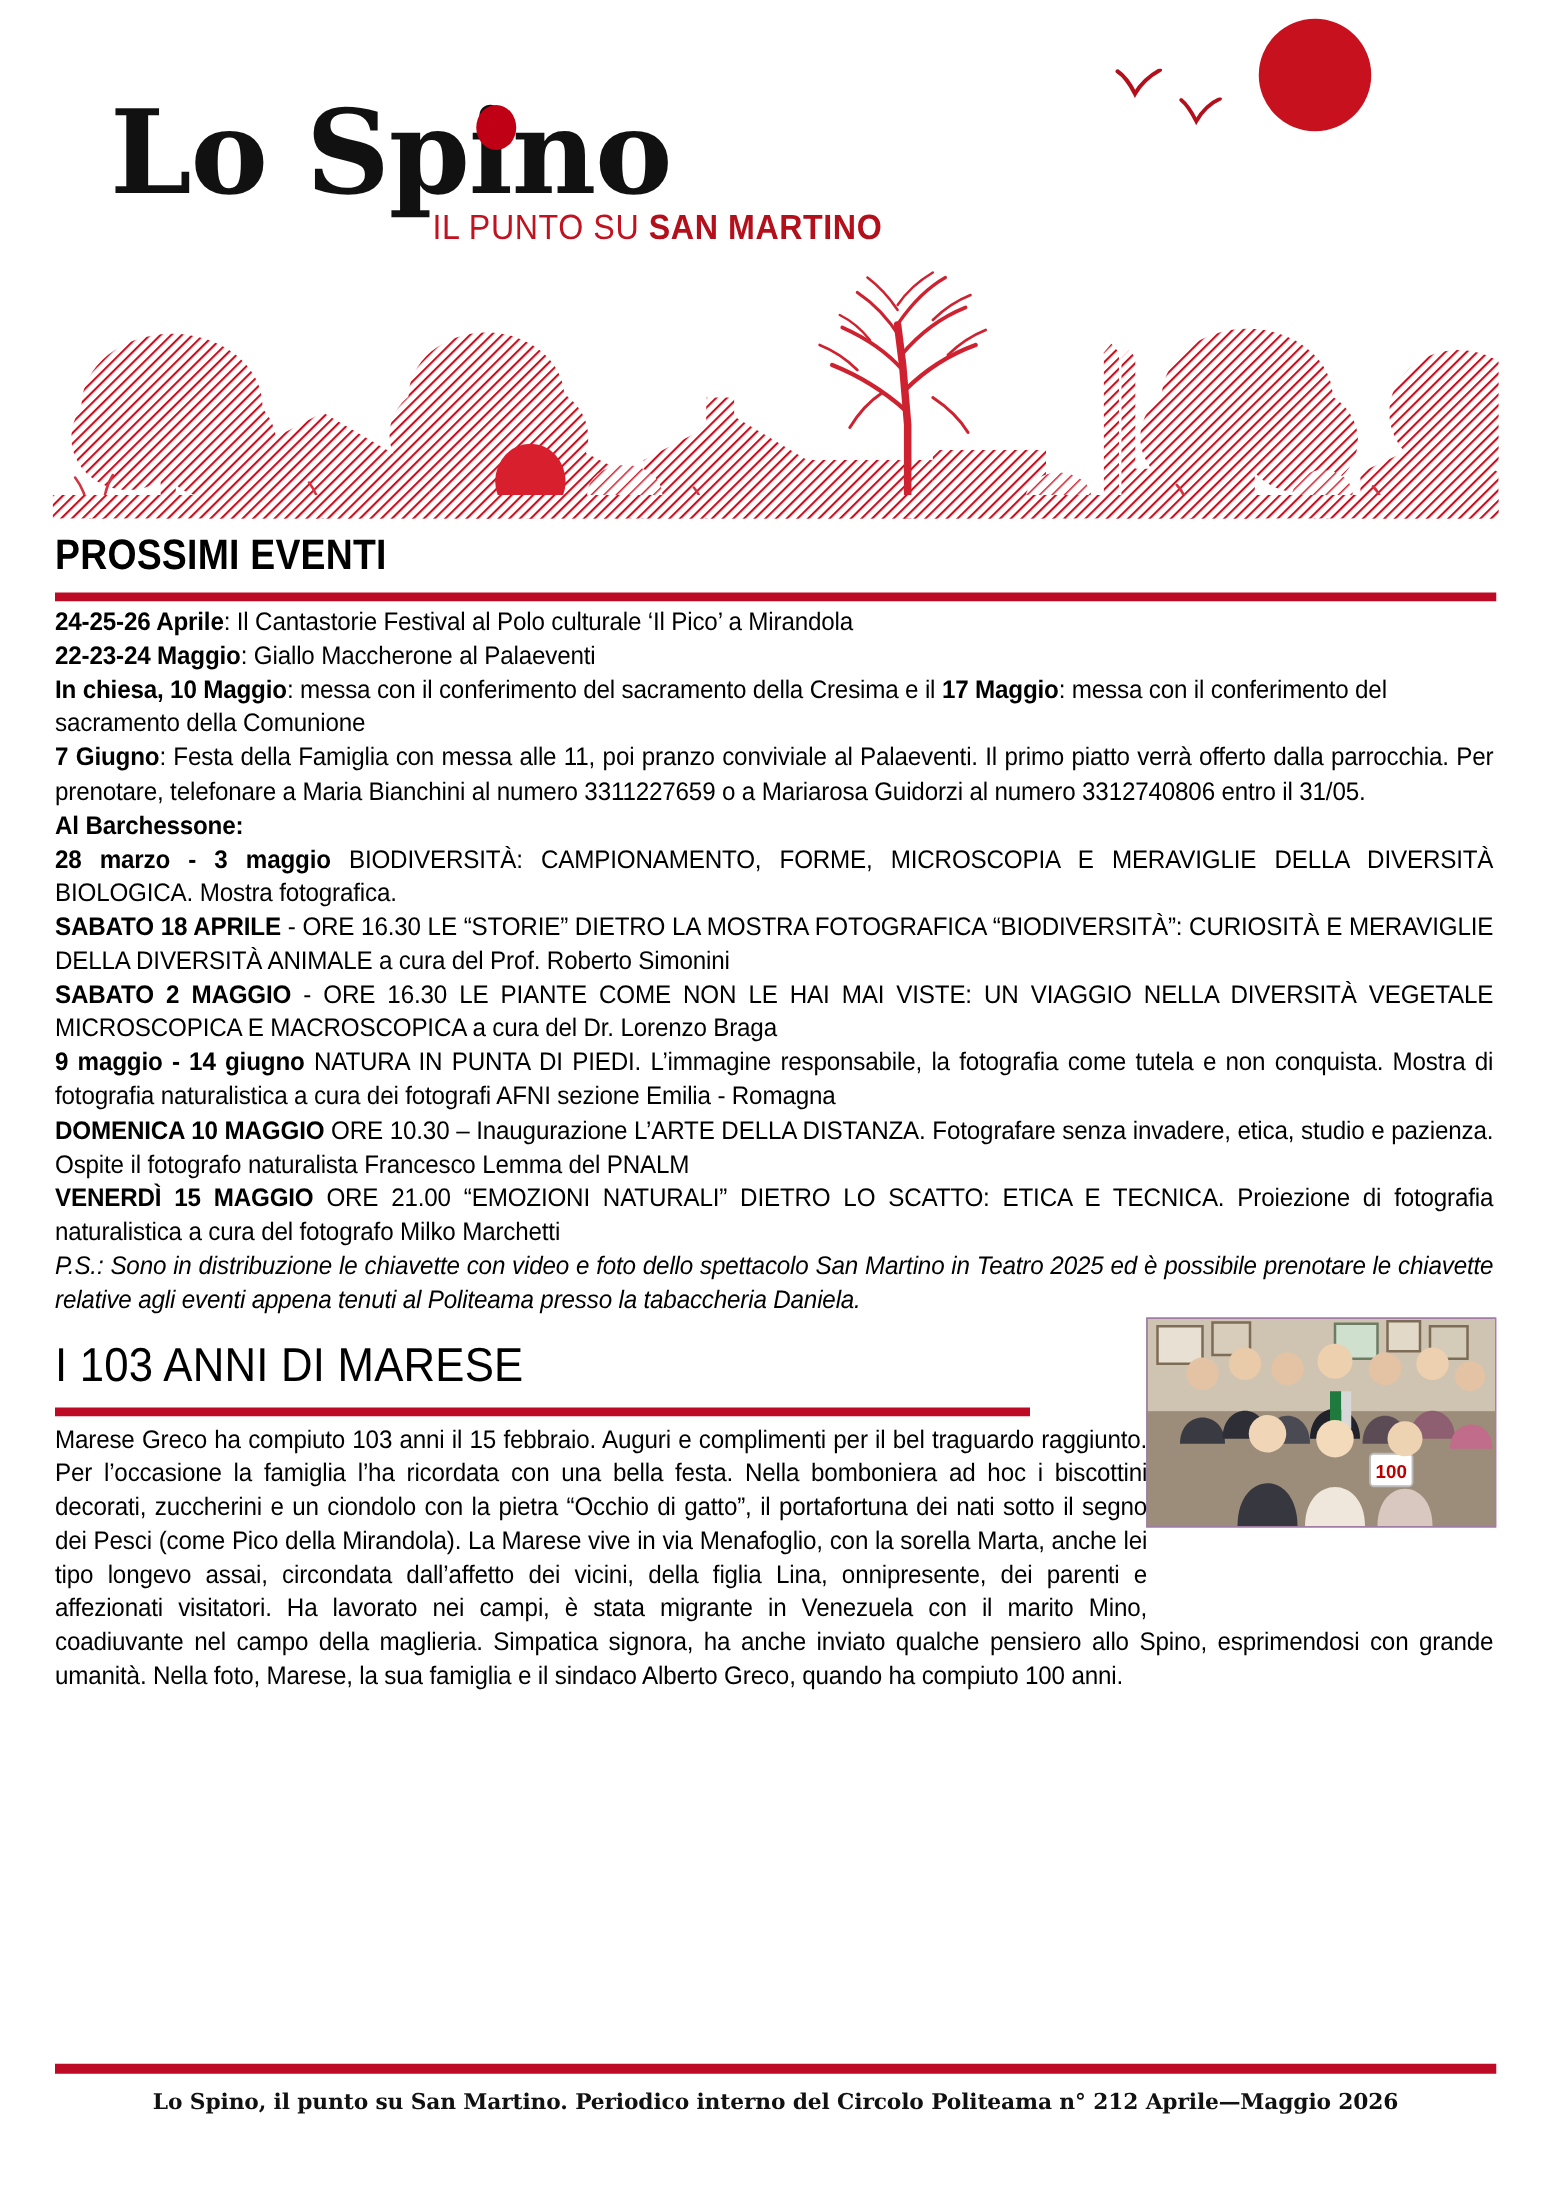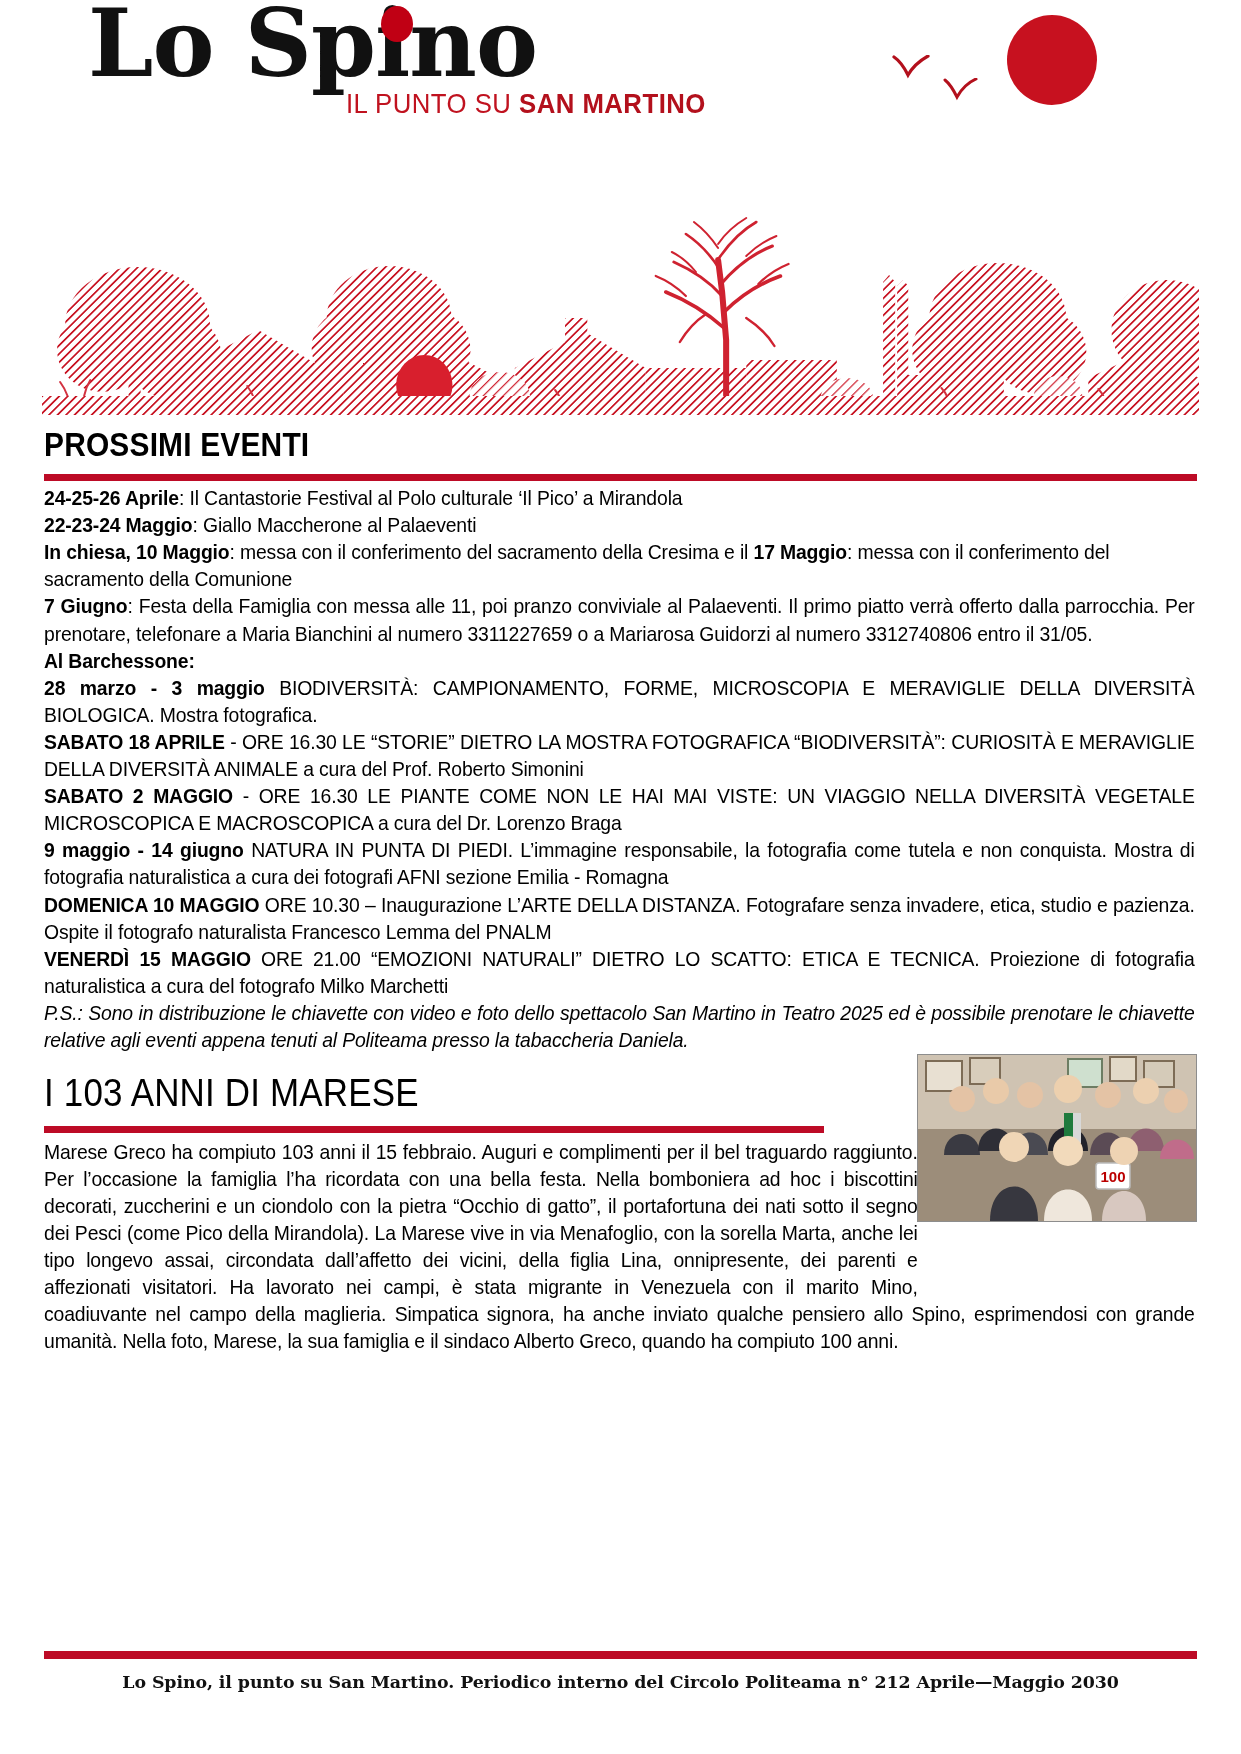--- a/index.html
+++ b/index.html
@@ -20,20 +20,21 @@
     width: 1241px;
     height: 1754px;
     box-sizing: border-box;
     padding: 0 44px;
   }
 
   
   .masthead {
     position: relative;
     height: 200px;
+    padding-top: 78px;
     box-sizing: border-box;
   }
   .logo-wrap {
     position: relative;
     display: inline-block;
     margin-left: 44px;
   }
   .logo-title {
     font-family: "DejaVu Serif", serif;
     font-size: 93px;
@@ -377,16 +378,16 @@
     <div class="rule rule-short"></div>
 
     <div class="body-text marese-body">
       <div class="float-ph"></div>
       <p class="wrapped">Marese Greco ha compiuto 103 anni il 15 febbraio.  Auguri e complimenti per il bel traguardo raggiunto. Per l’occasione la famiglia l’ha ricordata con una bella festa. Nella bomboniera ad hoc i biscottini decorati, zuccherini e un ciondolo con la pietra “Occhio di gatto”, il portafortuna dei nati sotto il segno dei Pesci (come Pico della Mirandola). La Marese vive in via Menafoglio, con la sorella Marta, anche lei tipo longevo assai, circondata dall’affetto dei vicini, della figlia Lina, onnipresente, dei parenti e affezionati visitatori. Ha lavorato nei campi, è stata migrante in Venezuela con il marito Mino, coadiuvante nel campo della maglieria. Simpatica signora, ha anche inviato qualche pensiero allo Spino, esprimendosi con grande umanità. Nella foto, Marese, la sua famiglia e il sindaco Alberto Greco, quando ha compiuto 100 anni.</p>
     </div>
   </div>
 
   <div class="footer">
     <div class="footer-rule"></div>
-    <div class="footer-text">Lo Spino, il punto su San Martino. Periodico interno del Circolo Politeama n° 212 Aprile—Maggio 2030</div>
+    <div class="footer-text">Lo Spino, il punto su San Martino. Periodico interno del Circolo Politeama n° 212 Aprile—Maggio 2026</div>
   </div>
 
 </div>
 
 </body></html>

